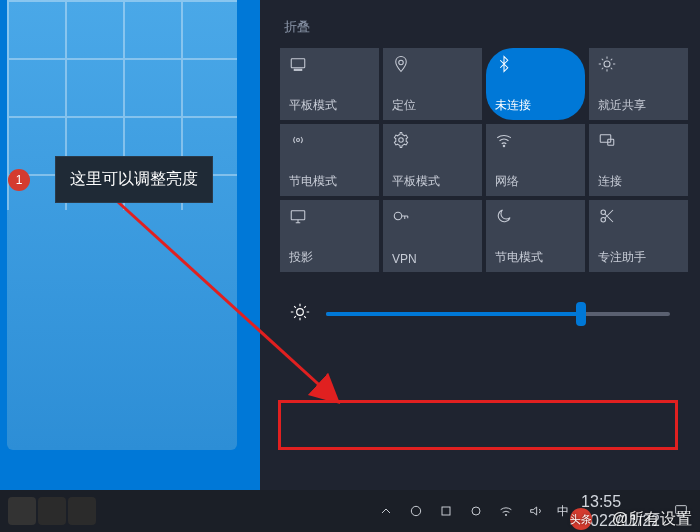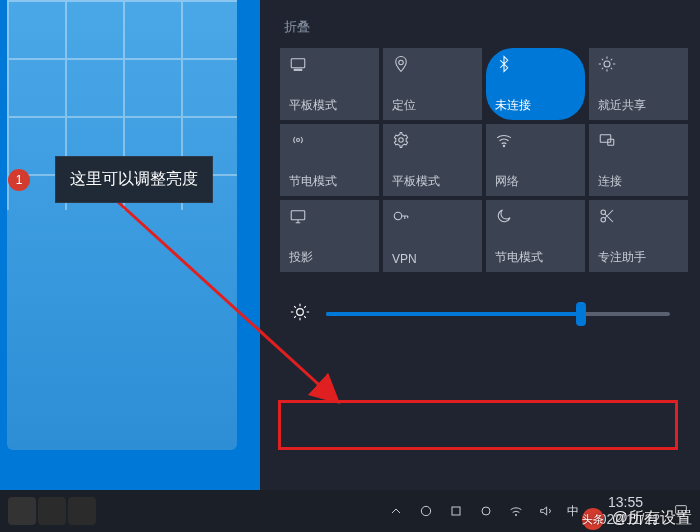--- a/index.html
+++ b/index.html
@@ -89,24 +89,24 @@
 
   
   .taskbar {
     position: absolute; left: 0; bottom: 0; width: 700px; height: 42px;
     background: #1b1f27; display: flex; align-items: center; color: #d3d7de;
     font-size: 12px;
   }
   .tray { margin-left: auto; display: flex; align-items: center; gap: 12px; padding-right: 10px; }
   .taskbar .tray-icon { width: 18px; height: 18px; display: flex; align-items: center; justify-content: center; }
   .taskbar .tray-icon svg { width: 16px; height: 16px; stroke: #d3d7de; fill: none; stroke-width: 1.4; }
-  .clock { text-align: center; line-height: 1.2; font-size: 14px; }
+  .clock { text-align: left; line-height: 1.2; font-size: 16px; }
   .watermark {
     position: absolute; right: 8px; bottom: 2px; font-size: 16px; color: rgba(255,255,255,0.9);
-    display: flex; align-items: flex-start; gap: 8px; font-weight: 400;
+    display: flex; align-items: flex-end; gap: 20px; font-weight: 400;
     text-shadow: 0 0 3px rgba(0,0,0,0.6);
   }
   .watermark .logo {
     width: 22px; height: 22px; border-radius: 50%; background: #d43b2f; color: #fff;
     font-size: 11px; display: flex; align-items: center; justify-content: center;
   }
   .tb-icons { display: flex; gap: 2px; padding-left: 8px; }
   .tb-icons .app { width: 28px; height: 28px; border-radius: 4px; display:flex;align-items:center;justify-content:center; }
 </style>
 </head>

